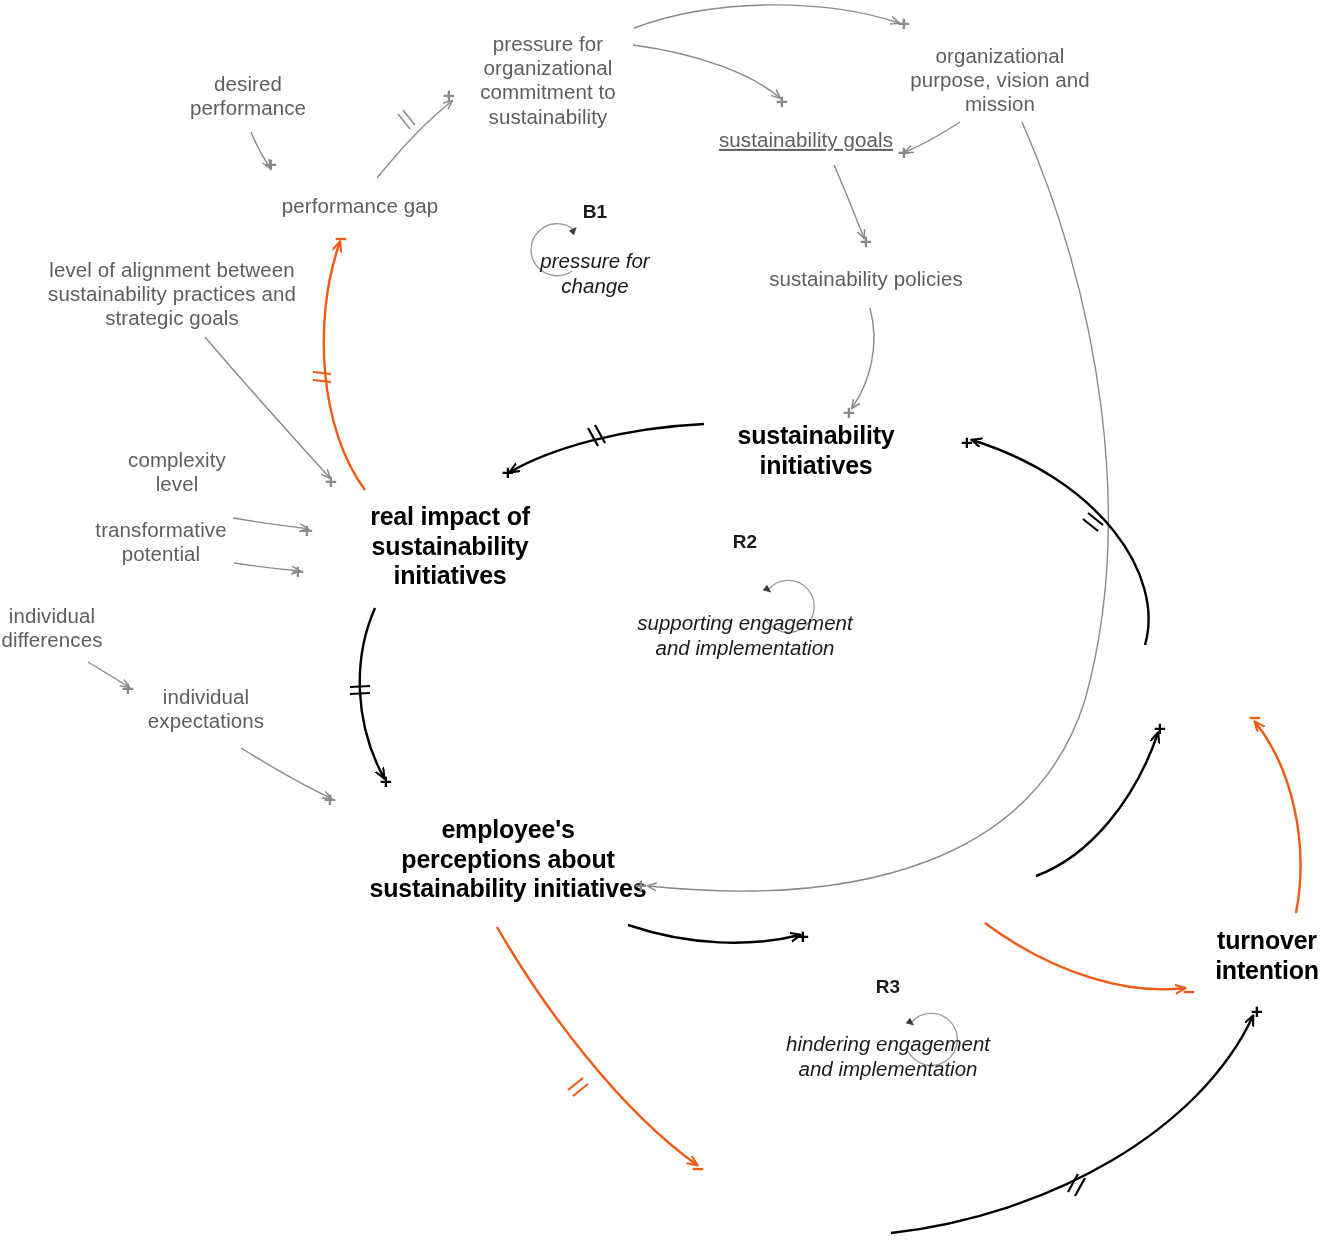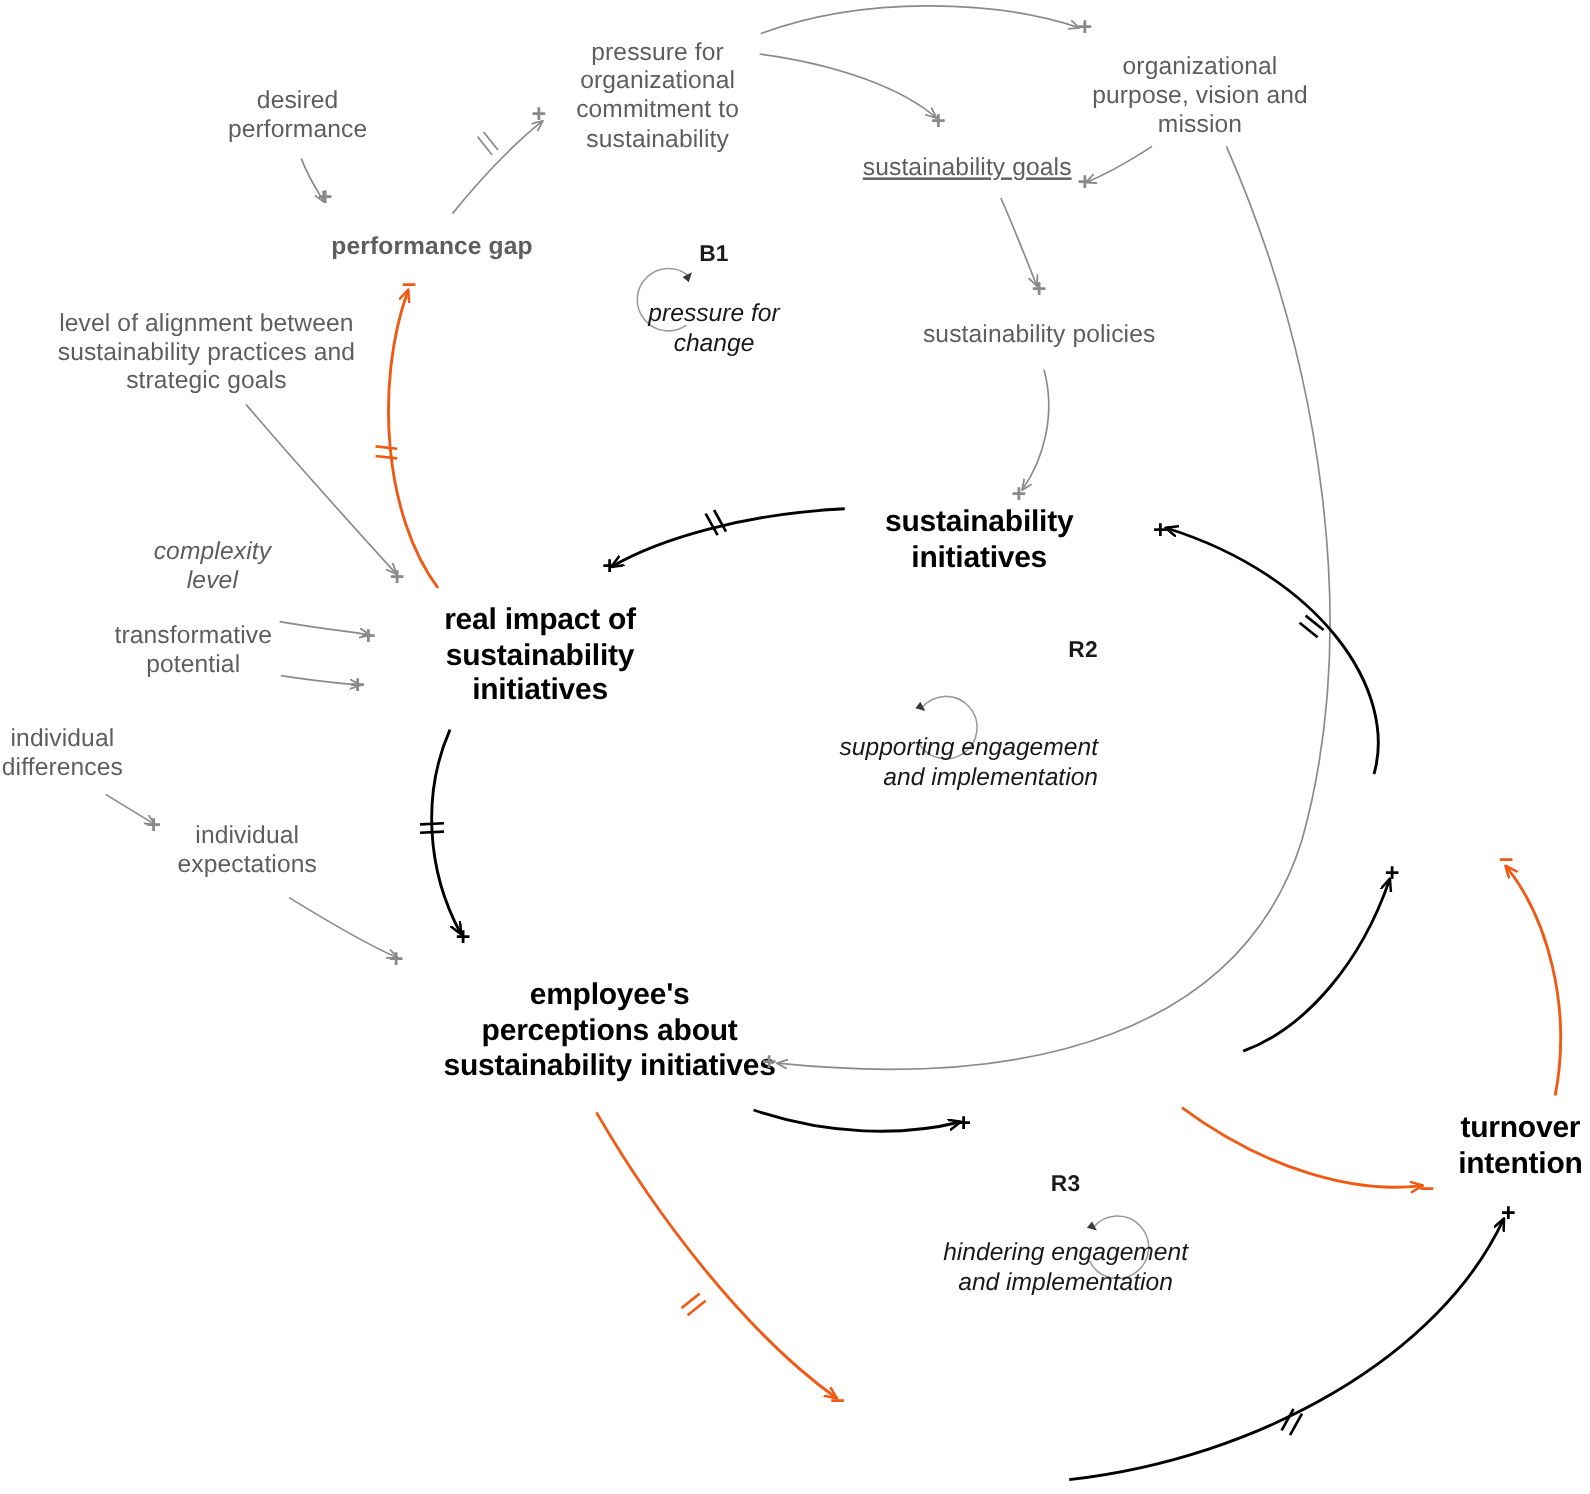--- a/index.html
+++ b/index.html
@@ -182,26 +182,26 @@
   <div class="var aux" style="left:248px;  top:96px;  width:190px;">desired
 performance</div>
   <div class="var aux" style="left:548px;  top:80px;  width:220px;">pressure for
 organizational
 commitment to
 sustainability</div>
   <div class="var aux" style="left:1000px; top:80px;  width:250px;">organizational
 purpose, vision and
 mission</div>
   <div class="var aux" style="left:806px;  top:140px; width:230px;text-decoration:underline;">sustainability goals</div>
-  <div class="var aux" style="left:360px;  top:206px; width:230px;font-weight:bold;">performance gap</div>
+  <div class="var aux" style="left:360px;  top:206px; width:230px;">performance gap</div>
   <div class="var aux" style="left:866px;  top:279px; width:250px;">sustainability policies</div>
   <div class="var aux" style="left:172px;  top:294px; width:300px;">level of alignment between
 sustainability practices and
 strategic goals</div>
-  <div class="var aux" style="left:177px;  top:472px; width:170px;font-style:italic;">complexity
+  <div class="var aux" style="left:177px;  top:472px; width:170px;">complexity
 level</div>
   <div class="var aux" style="left:161px;  top:542px; width:200px;">transformative
 potential</div>
   <div class="var aux" style="left:52px;   top:628px; width:150px;">individual
 differences</div>
   <div class="var aux" style="left:206px;  top:709px; width:180px;">individual
 expectations</div>
 
   <div class="var core" style="left:816px;  top:450px; width:240px;">sustainability
 initiatives</div>
@@ -212,21 +212,21 @@
 perceptions about
 sustainability initiatives</div>
   <div class="var core" style="left:1267px; top:955px; width:150px;">turnover
 intention</div>
 
   <div class="loop" style="left:595px; top:250px; width:200px;">
     <div class="loop-id">B1</div>
     <div class="loop-desc">pressure for
 change</div>
   </div>
-  <div class="loop" style="left:745px; top:596px; width:340px;text-align:right;">
+  <div class="loop" style="left:745px; top:596px; width:340px;">
     <div class="loop-id">R2</div>
     <div class="loop-desc" style="margin-top:58px;">supporting engagement
 and implementation</div>
   </div>
   <div class="loop" style="left:888px; top:1029px; width:330px;">
     <div class="loop-id">R3</div>
     <div class="loop-desc" style="margin-top:34px;">hindering engagement
 and implementation</div>
   </div>
 

